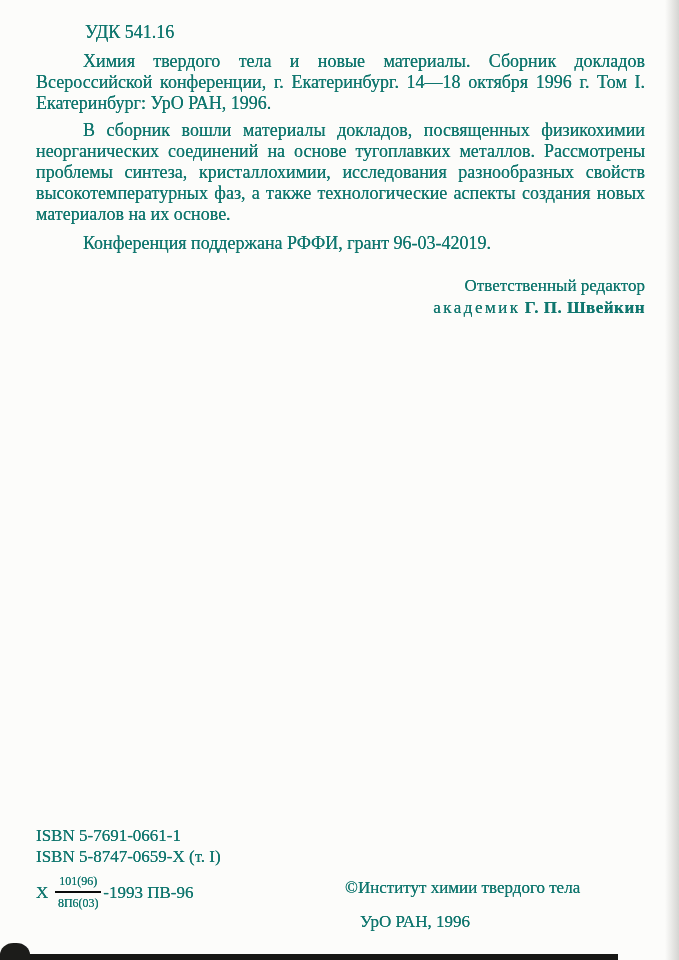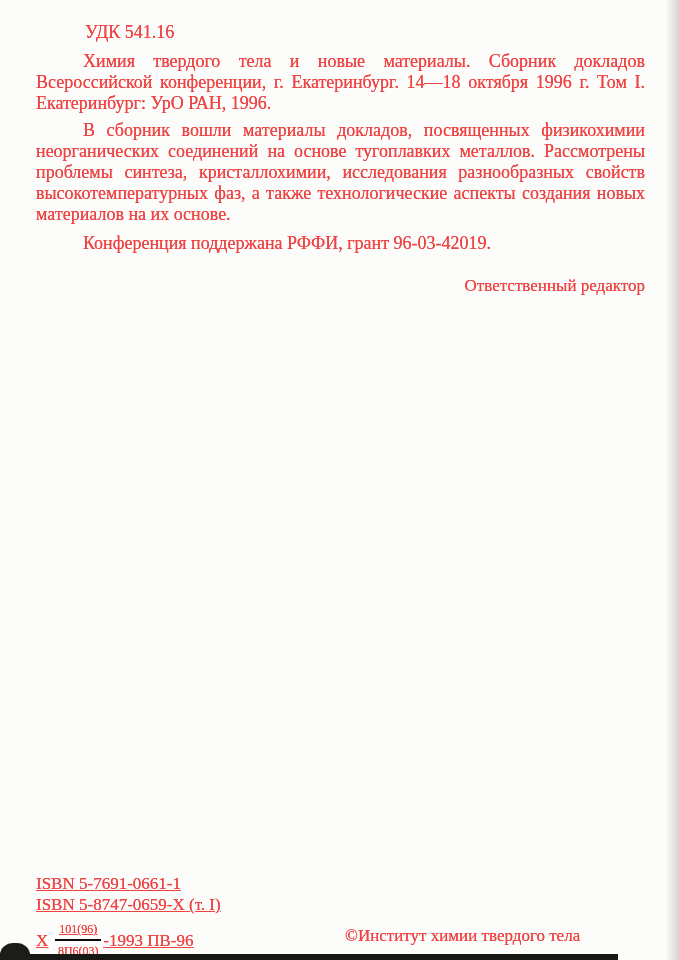--- a/index.html
+++ b/index.html
@@ -3,38 +3,38 @@
 <meta charset="utf-8">
 <style>
   * { margin:0; padding:0; box-sizing:border-box; }
   html,body { background:#ffffff; }
   .page {
     position:relative;
     width:679px;
     height:960px;
     margin:0 auto;
     background:#fcfcfa;
-    color:#ef4444;
+    color:#0f766e;
     font-family:"Liberation Serif", serif;
     font-size:18px;
     line-height:21px;
     text-shadow:0 0 0.4px currentColor; 
     overflow:hidden;
   }
   .content { padding:22px 34px 0 36px; }
   .udk { margin-left:49px; margin-bottom:8px; }
   .body-par { text-align:justify; text-indent:47px; }
   .par-gap { margin-bottom:6px; }
   .par-top-gap { margin-top:8px; }
 
   .editor-block { text-align:right; margin-top:21px; font-size:17px; line-height:22px; }
   .editor-rank { letter-spacing:2.5px; }
   .editor-name { font-weight:bold; letter-spacing:0.5px; }
 
-  .bottom-block { position:absolute; left:36px; right:20px; top:873px; font-size:17px; line-height:21px;text-decoration:underline; }
+  .bottom-block { position:absolute; left:36px; right:20px; top:825px; font-size:17px; line-height:21px; }
   .isbn-line { white-space:nowrap; }
 
   .catalog-line { margin-top:5px; display:flex; align-items:center; }
   .catalog-prefix { margin-right:7px; }
   .fraction { display:inline-flex; flex-direction:column; text-align:center; font-size:12px; line-height:18px; }
   .fraction-num { border-bottom:2px solid #0a0a0a; padding:0 4px 1px 4px; }
   .fraction-den { padding-top:1px; }
   .catalog-suffix { margin-left:2px; }
 
   .copyright-block { position:absolute; left:309px; top:52px; line-height:22px; white-space:nowrap; }
@@ -67,20 +67,24 @@
 
     <p class="body-par par-gap">Химия твердого тела и новые материалы. Сборник докладов Всероссийской конференции, г. Екатеринбург. 14—18 октября 1996 г. Том I. Екатеринбург: УрО РАН, 1996.</p>
 
     <p class="body-par">В сборник вошли материалы докладов, посвященных физикохимии неорганических соединений на основе тугоплавких металлов. Рассмотрены проблемы синтеза, кристаллохимии, исследования разнообразных свойств высокотемпературных фаз, а также технологические аспекты создания новых материалов на их основе.</p>
 
 
     <p class="body-par par-top-gap">Конференция поддержана РФФИ, грант 96-03-42019.</p>
 
     <div class="editor-block">
       <div>Ответственный редактор</div>
+      <div>
+        <span class="editor-rank">академик</span>
+        <span class="editor-name">Г. П. Швейкин</span>
+      </div>
     </div>
 
   </div>
 
   <div class="bottom-block">
 
     <div class="isbn-line">ISBN 5-7691-0661-1</div>
     <div class="isbn-line">ISBN 5-8747-0659-X (т. I)</div>
 
     <div class="catalog-line">

